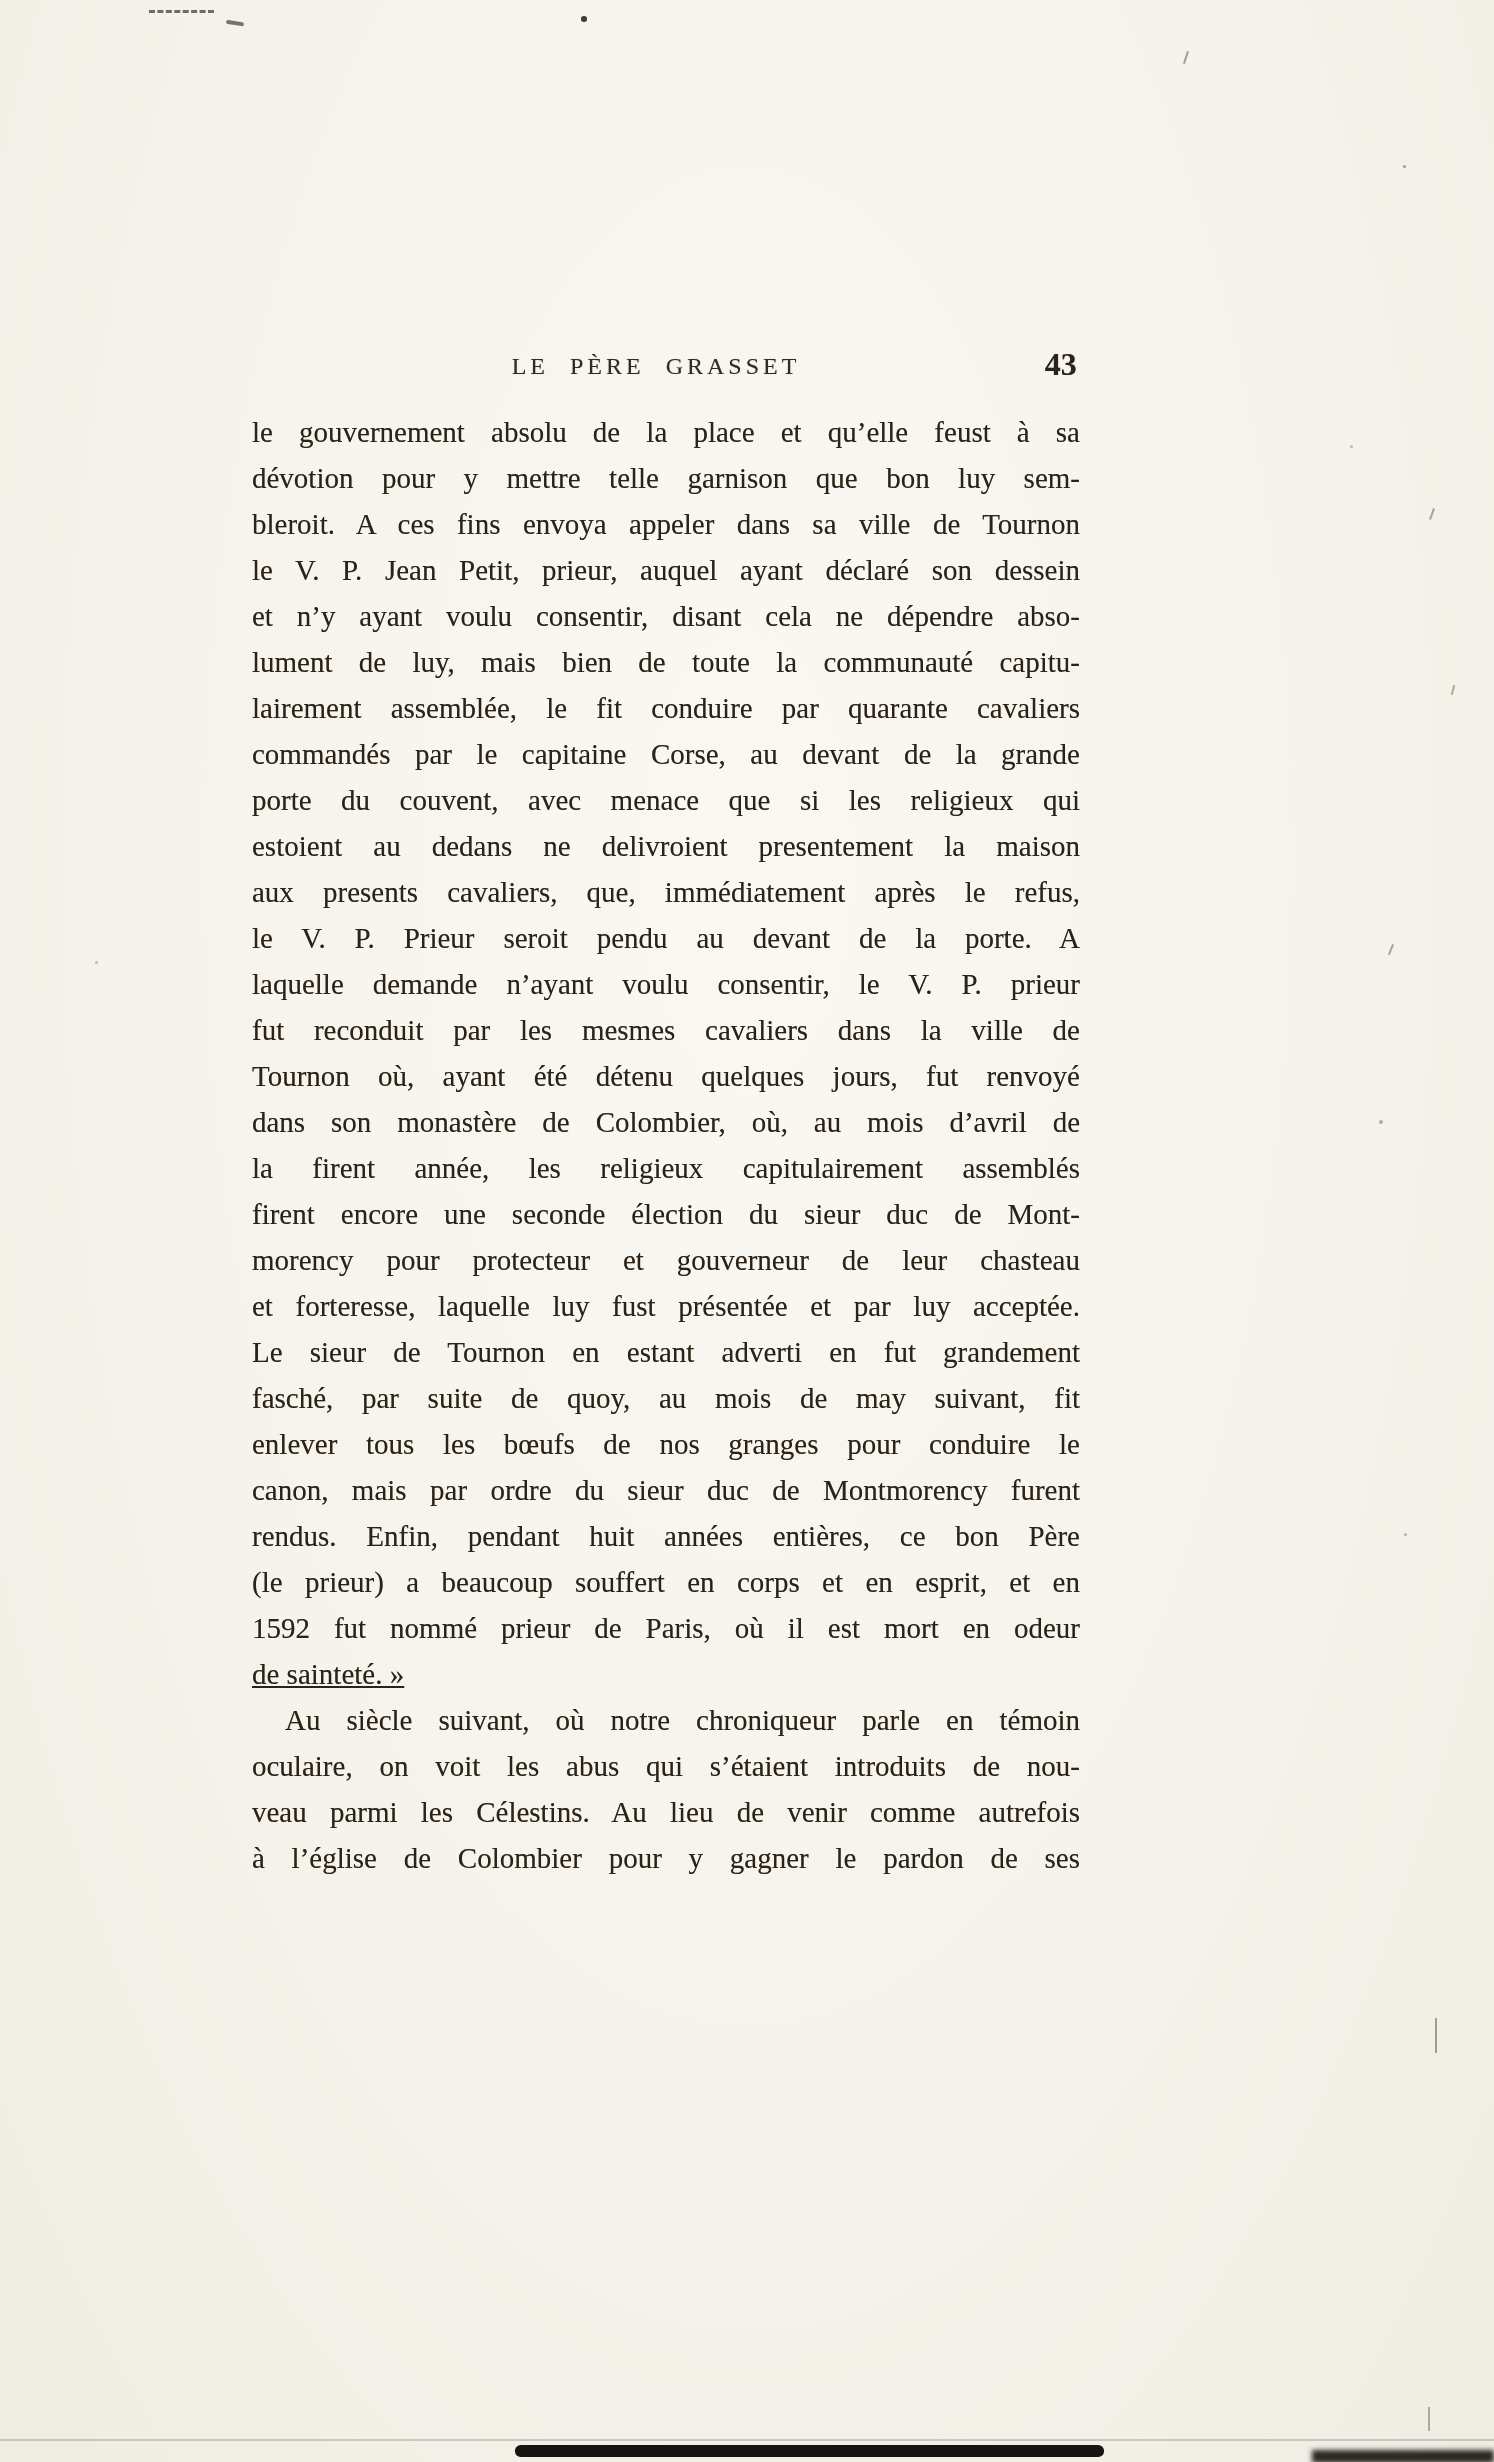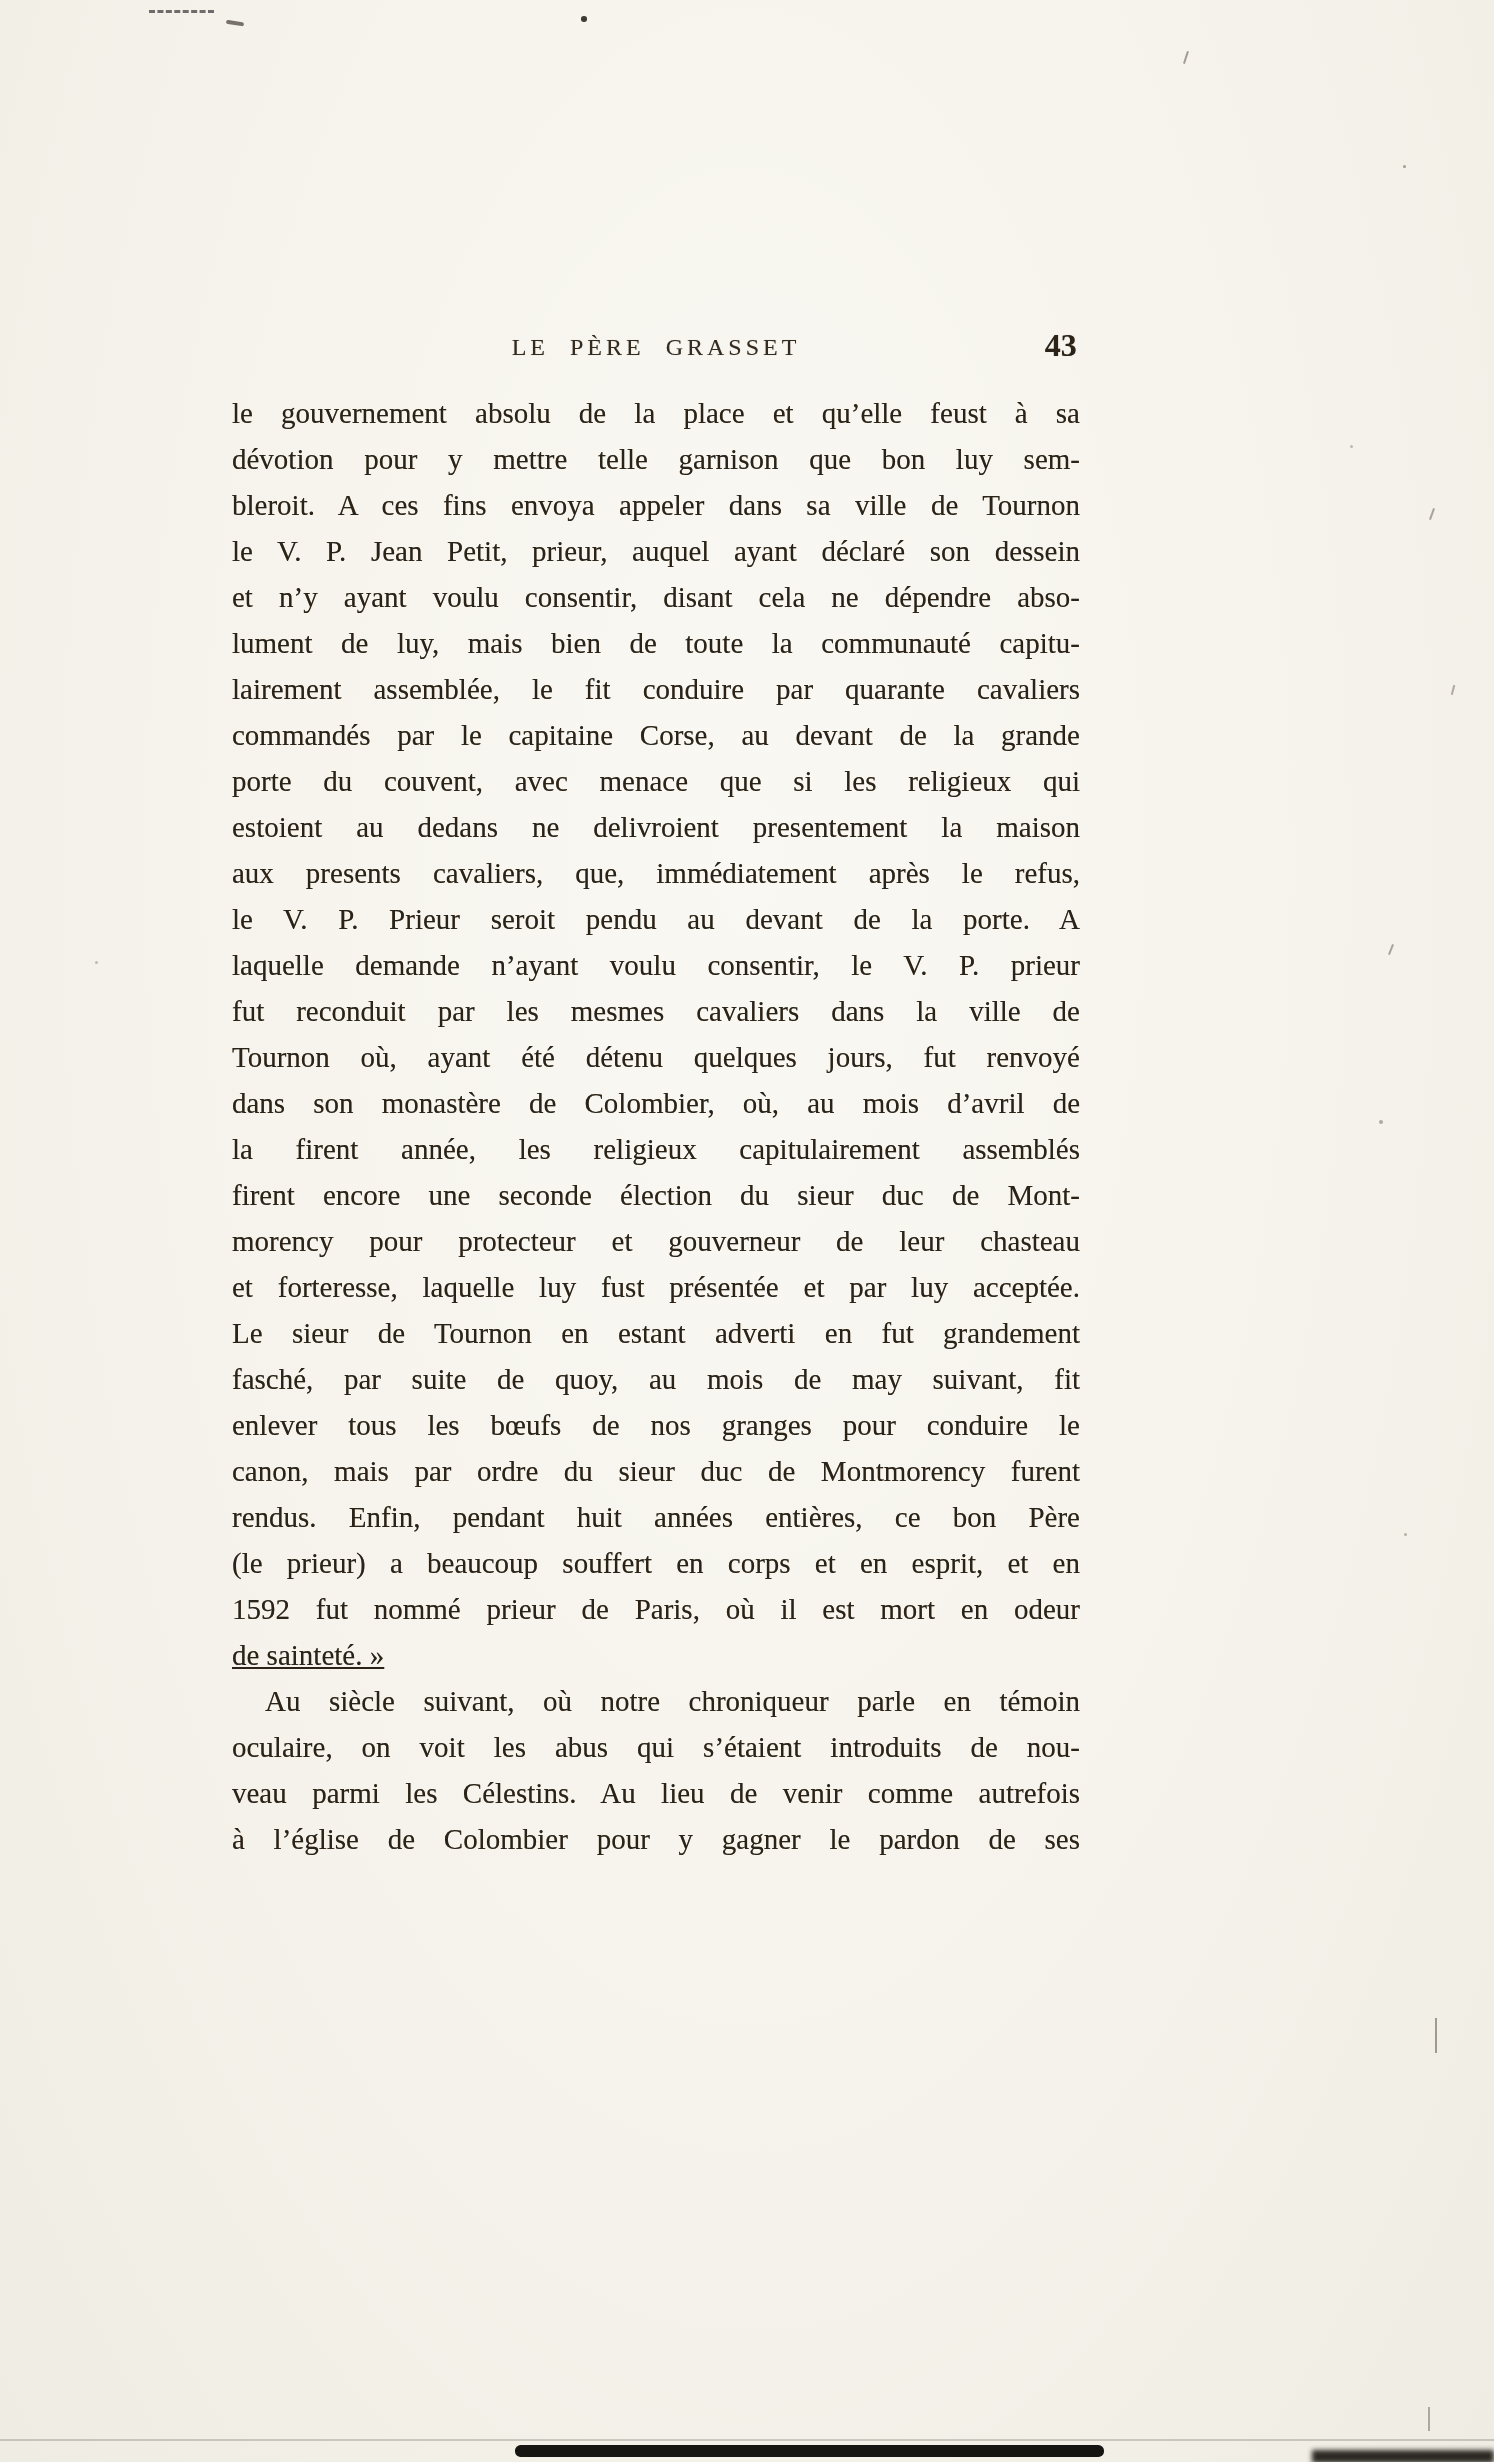--- a/index.html
+++ b/index.html
@@ -12,21 +12,21 @@
     width: 1494px;
     height: 2462px;
     overflow: hidden;
     background: radial-gradient(ellipse at 50% 35%, #faf8f3 0%, #f6f3ec 55%, #efece3 100%);
     font-family: "Liberation Serif", "DejaVu Serif", serif;
     color: #2b2317;
   }
   .content {
     position: absolute;
     left: 232px;
-    top: 332px;
+    top: 351px;
     width: 848px;
   }
   .header-row {
     position: relative;
     height: 56px;
   }
   .running-header {
     position: absolute;
     left: 0;
     right: 0;
@@ -52,20 +52,21 @@
   }
   .text-line {
     font-size: 29px;
     line-height: 46px;
     height: 46px;
     overflow: hidden;
     text-align: justify;
     text-align-last: justify;
     color: #2b2317;
     text-shadow: 0 0 0.5px rgba(43,35,23,0.45);
+    margin-left: 20px;
   }
   .text-line.indent { padding-left: 33px; }
   .text-line.no-justify { text-align-last: left; text-decoration: underline; }
 
   
   .artifact { position: absolute; }
   .art-dash1 { left: 149px; top: 9.5px; width: 65px; height: 0; border-top: 3.2px dashed #4c4c4c; opacity: .8; }
   .art-dash2 { left: 226px; top: 20.7px; width: 17.5px; height: 4px; background: #565049; border-radius: 2.4px; transform: rotate(9deg); opacity: .8; }
   .art-dot1  { left: 581px; top: 16px; width: 5.6px; height: 5.6px; background: #3e3a34; border-radius: 50%; }
   .art-tick1 { left: 1185px; top: 51px; width: 2.4px; height: 12.7px; background: #6b6357; transform: rotate(18deg); opacity: .6; }

